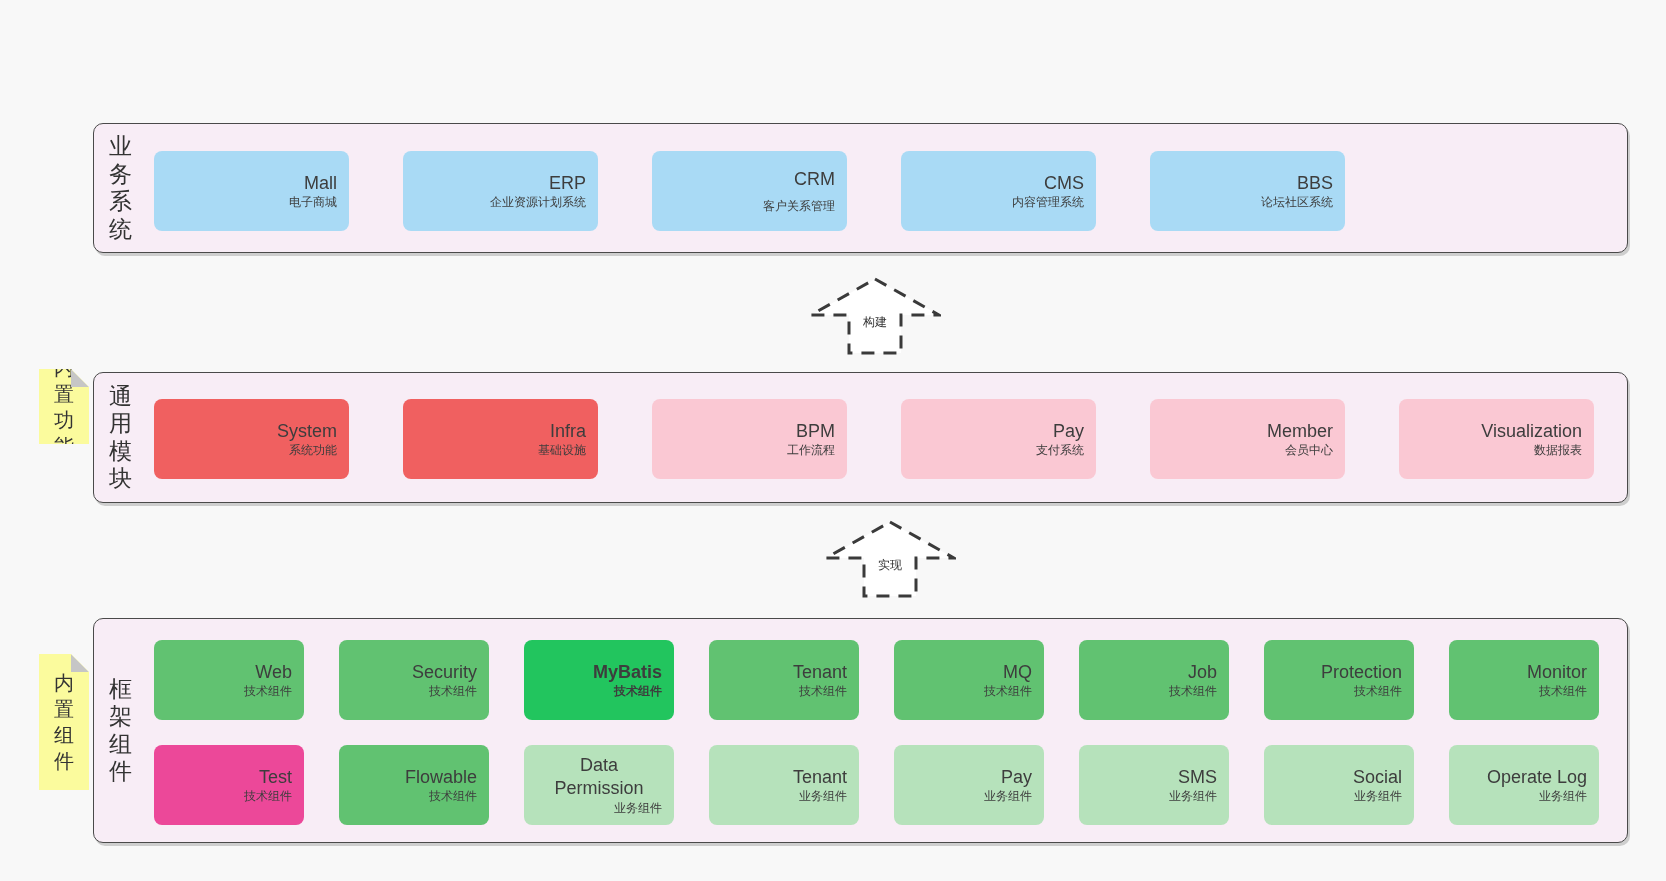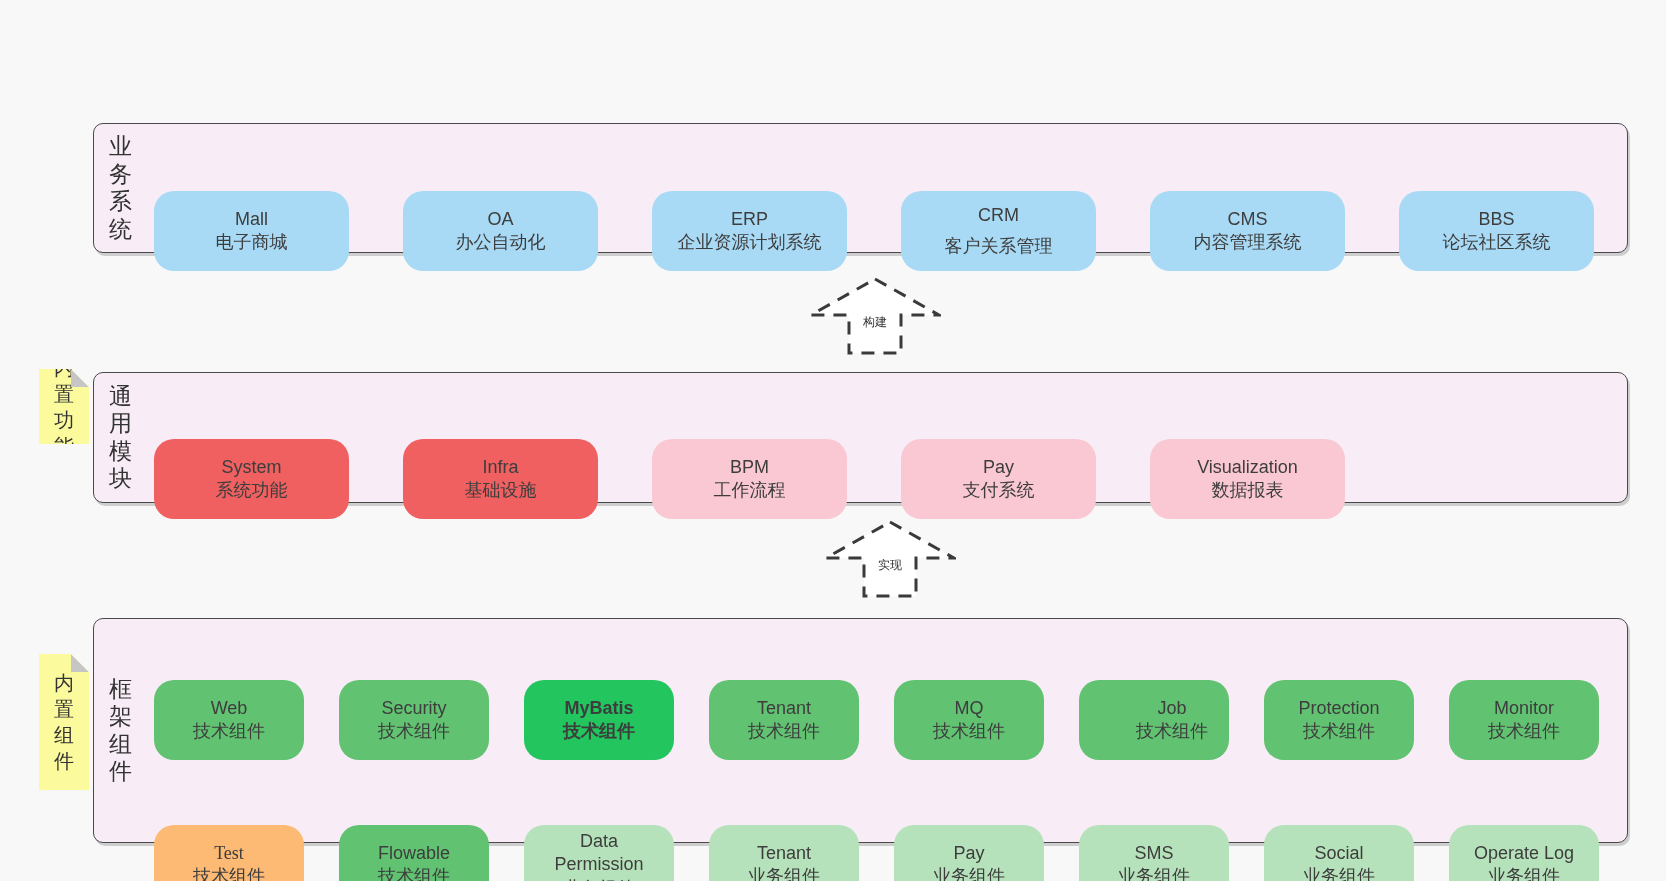--- a/index.html
+++ b/index.html
@@ -27,26 +27,26 @@
   }
   .note-text{
     width:1.15em;font-size:20px;line-height:1.3;color:#333;
     word-break:break-all;text-align:center;
   }
   .rows{position:absolute;left:60px;display:flex;flex-direction:column;gap:25px;}
   .row{display:grid;}
   .row.cols-6{grid-template-columns:repeat(6,195px);column-gap:54px;}
   .row.cols-8{grid-template-columns:repeat(8,150px);column-gap:35px;}
   .box{
-    height:80px;border-radius:20px;box-sizing:border-box;
-    display:flex;flex-direction:column;align-items:center;justify-content:center;
-    text-align:center;padding:2px 12px;color:#3d3d3d;margin-top:40px;
+    height:80px;border-radius:8px;box-sizing:border-box;
+    display:flex;flex-direction:column;align-items:flex-end;justify-content:center;
+    text-align:center;padding:2px 12px;color:#3d3d3d;
   }
   .box .en{font-size:18px;line-height:1.3;}
-  .box .zh{font-size:18px;line-height:1.3;}
+  .box .zh{font-size:12px;line-height:1.3;}
   .arrow{position:absolute;width:132px;height:78px;}
   .arrow svg{display:block;}
   .arrow-label{
     position:absolute;left:50%;transform:translateX(-50%);top:37px;
     font-size:12px;padding:0 3px;color:#333;white-space:nowrap;
   }
 </style>
 </head>
 <body style="background: rgb(248, 248, 248);">
 
@@ -54,24 +54,20 @@
   <section class="panel" style="top: 123px; height: 130px; background: rgb(248, 237, 246); border-color: rgb(74, 74, 74);">
 
     <div class="side-label">业务系统</div>
     <div class="rows" style="top: 27px;">
         <div class="row cols-6">
   <div class="box" style="background: rgb(169, 218, 245);">
     <div class="en">Mall</div>
     <div class="zh">电子商城</div>
   </div>
 
-  <div class="box" style="background: rgb(169, 218, 245);">
-    <div class="en">OA</div>
-    <div class="zh">办公自动化</div>
-  </div>
 
   <div class="box" style="background: rgb(169, 218, 245);">
     <div class="en">ERP</div>
     <div class="zh">企业资源计划系统</div>
   </div>
 
   <div class="box" style="background: rgb(169, 218, 245); gap: 8px;">
     <div class="en">CRM</div>
     <div class="zh">客户关系管理</div>
   </div>
@@ -110,20 +106,24 @@
   <div class="box" style="background: rgb(250, 200, 211);">
     <div class="en">BPM</div>
     <div class="zh">工作流程</div>
   </div>
 
   <div class="box" style="background: rgb(250, 200, 211);">
     <div class="en">Pay</div>
     <div class="zh">支付系统</div>
   </div>
 
+  <div class="box" style="background: rgb(250, 200, 211);">
+    <div class="en">Member</div>
+    <div class="zh">会员中心</div>
+  </div>
 
   <div class="box" style="background: rgb(250, 200, 211);">
     <div class="en">Visualization</div>
     <div class="zh">数据报表</div>
   </div>
 </div>
       </div>
   </section>
 
   <section class="panel" style="top: 618px; height: 225px; background: rgb(248, 237, 246); border-color: rgb(74, 74, 74);">
@@ -168,21 +168,21 @@
     <div class="en">Protection</div>
     <div class="zh">技术组件</div>
   </div>
 
   <div class="box" style="background: rgb(97, 194, 113);">
     <div class="en">Monitor</div>
     <div class="zh">技术组件</div>
   </div>
 </div>
         <div class="row cols-8">
-  <div class="box" style="background: #fdba74; font-family: Liberation Serif, serif;">
+  <div class="box" style="background: #ec4899;">
     <div class="en">Test</div>
     <div class="zh">技术组件</div>
   </div>
 
   <div class="box" style="background: rgb(97, 194, 113);">
     <div class="en">Flowable</div>
     <div class="zh">技术组件</div>
   </div>
 
   <div class="box" style="background: rgb(182, 226, 187);">

